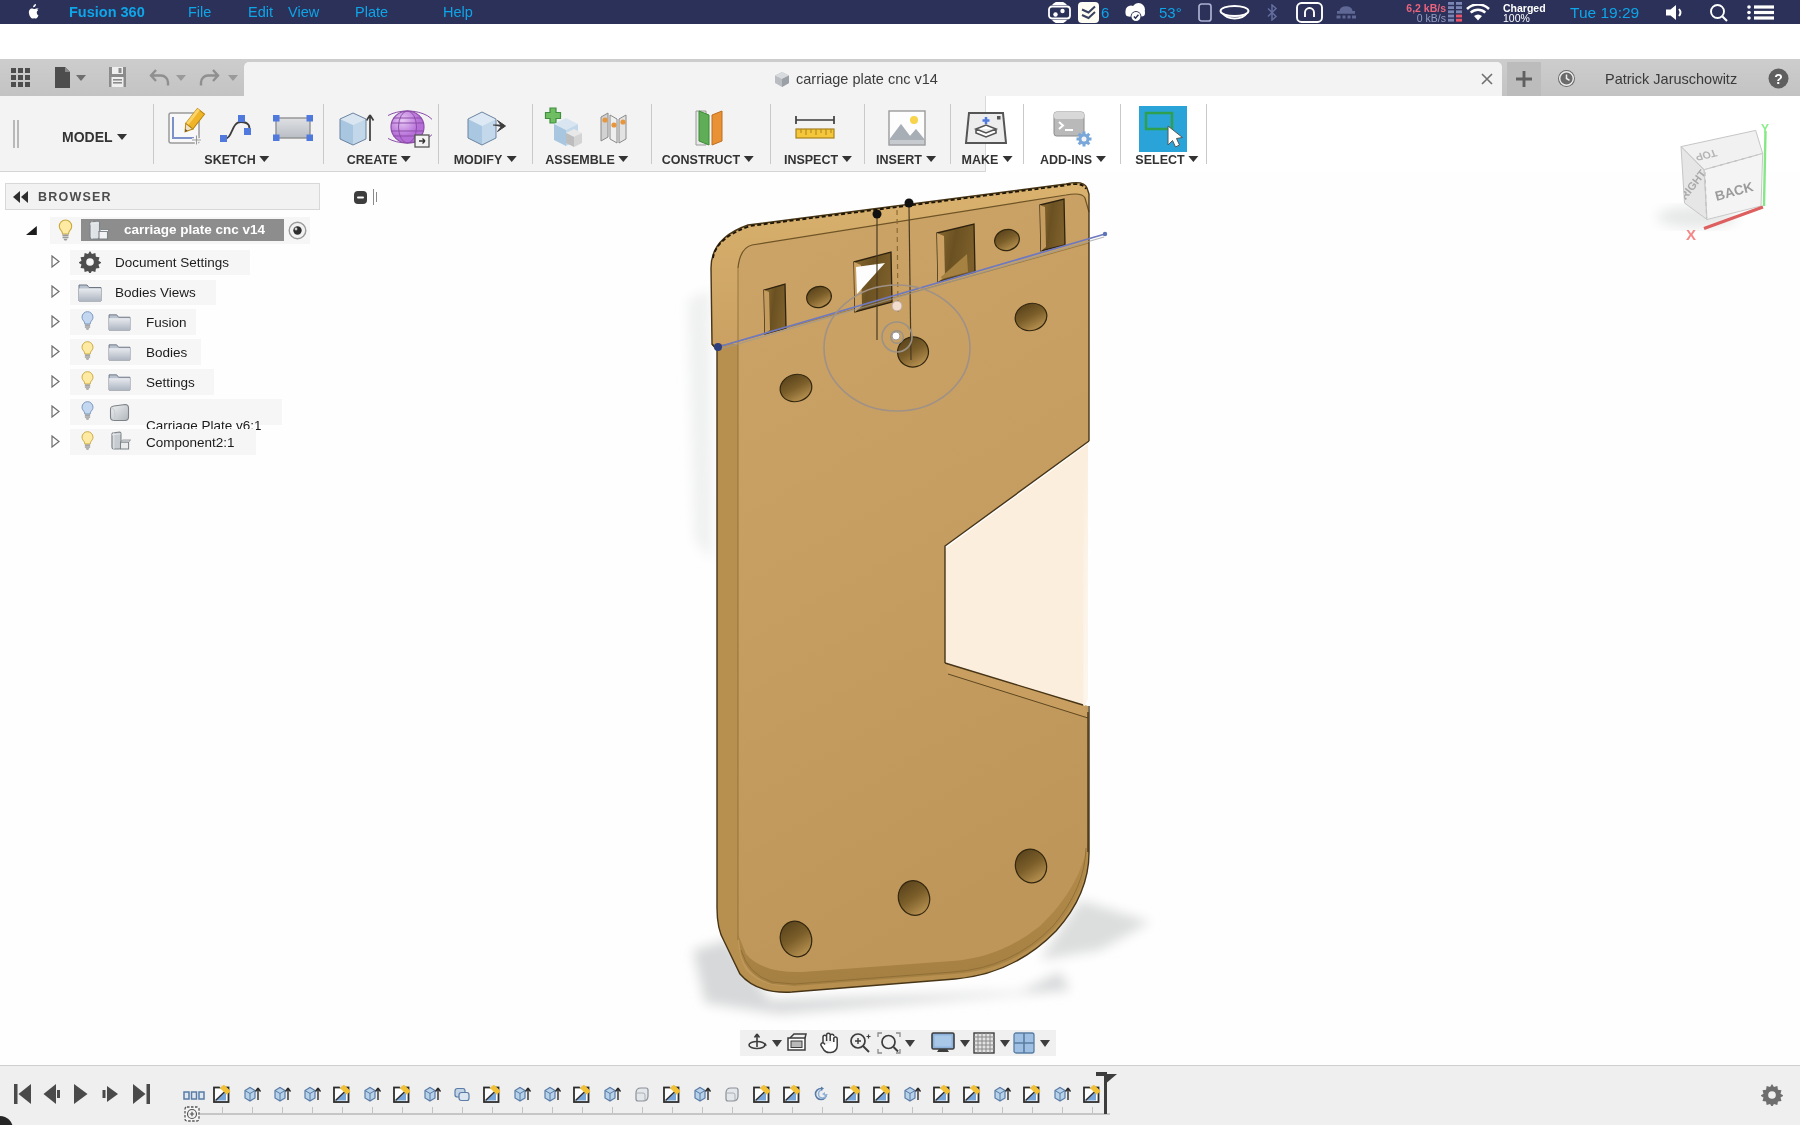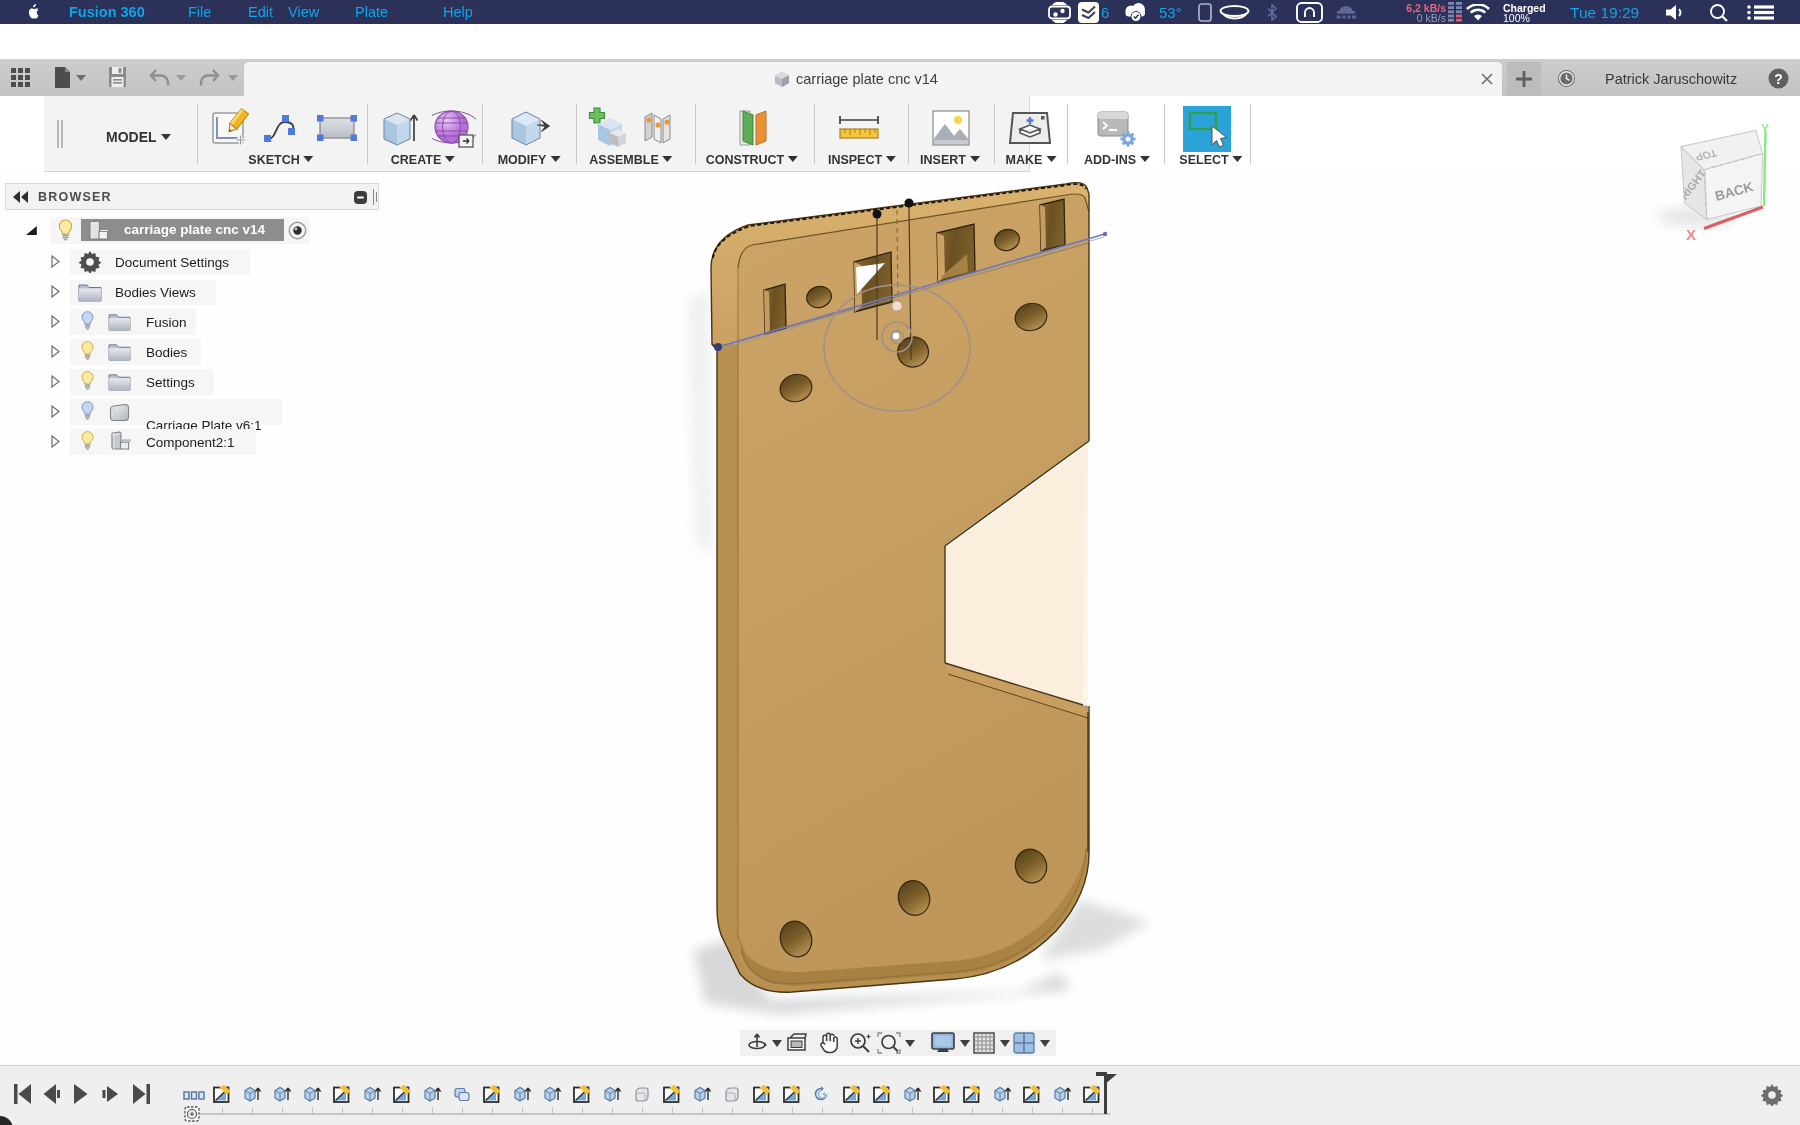--- a/index.html
+++ b/index.html
@@ -11,21 +11,21 @@
   #menubar { left:0; top:0; width:1800px; height:24px; background:#2b3158; color:#fff; }
   #menubar .mi { position:absolute; top:0; height:24px; line-height:25px; font-size:14.5px; color:#0ea5e9; }
   
   #titlebar { left:0; top:24px; width:1800px; height:35px; background:linear-gradient(#eeeeee,#e6e6e6); border-bottom:1px solid #b9b9b9; }
   .tl { position:absolute; top:11px; width:13px; height:13px; border-radius:50%; }
   #titletext { position:absolute; top:9px; left:0; width:1800px; text-align:center; font-size:14.5px; color:#4c4c4c; }
   
   #tabbar { left:0; top:59px; width:1800px; height:37px; background:linear-gradient(#cdcdcd,#c3c3c3); }
   #doctab { position:absolute; left:244px; top:3px; width:1258px; height:34px; background:#f3f3f4; border-radius:5px 5px 0 0; }
   
-  #ribbon { left:0; top:96px; width:986px; height:76px; background:#f3f3f4; border-bottom:1px solid #d4d4d4; border-right:1px solid #d9d9d9;margin-left:44px; }
+  #ribbon { left:0; top:96px; width:986px; height:76px; background:#f3f3f4; border-bottom:1px solid #d4d4d4; border-right:1px solid #d9d9d9; }
   .rsep { position:absolute; top:8px; width:1px; height:60px; background:#c9c9c9; }
   .rlabel { position:absolute; top:57px; font-size:12.5px; font-weight:600; color:#333; white-space:nowrap; transform:translateX(-50%); }
   .caret { display:inline-block; vertical-align:2px; margin-left:4px; width:0; height:0; border-left:5px solid transparent; border-right:5px solid transparent; border-top:6px solid #333; }
   
   #canvas { left:0; top:172px; width:1800px; height:893px; background:#fefefe; }
   
   .phead { position:absolute; background:#f2f2f3; border:1px solid #d8d8d8; }
   .ptitle { font-size:12.5px; font-weight:600; color:#4d4d4d; letter-spacing:1.2px; }
   .trow { position:absolute; height:25px; background:#f6f6f7; }
   .trowtext { font-size:13.5px; color:#1c1c1c; }
@@ -468,21 +468,21 @@
               <text x="1696" y="187" font-family="Liberation Sans" font-size="11" font-weight="bold" fill="#a9a9a9" text-anchor="middle" transform="rotate(-52 1696 187)">RIGHT</text>
             </g>
           <path d="M1764 206 L1765.5 131" stroke="#86e786" stroke-width="2.4"></path>
           <path d="M1763 207 L1704 228.5" stroke="#dd5f5f" stroke-width="3"></path>
           <text x="1686" y="240" font-family="Liberation Sans" font-size="15" font-weight="bold" fill="#f58787">X</text>
           <text x="1761" y="133" font-family="Liberation Sans" font-size="12" font-weight="bold" fill="#8aee8a">Y</text>
         </g>
       </g>
     </svg>
 
-    <div class="phead" style="left:5px;top:11px;width:374px;height:27px;">
+    <div class="phead" style="left:5px;top:11px;width:315px;height:27px;">
       <svg class="abs" style="left:7px;top:7px" width="16" height="12" viewBox="0 0 16 12">
           <path d="M7 0 L0 6 L7 12 Z" fill="#2d2d2d"></path>
           <path d="M15 0 L8 6 L15 12 Z" fill="#2d2d2d"></path>
         </svg>
       <div class="ptitle abs" style="left:32px;top:6px;">BROWSER</div>
       <svg class="abs" style="left:348px;top:7px" width="13" height="13" viewBox="0 0 13 13">
           <rect x="0" y="0" width="13" height="13" rx="4" fill="#3d3d3d"></rect>
           <rect x="3" y="5.4" width="7" height="2.2" rx="1" fill="#fff"></rect>
         </svg>
       <div class="abs" style="left:367px;top:5px;width:1px;height:16px;background:#8a8a8a;"></div>

